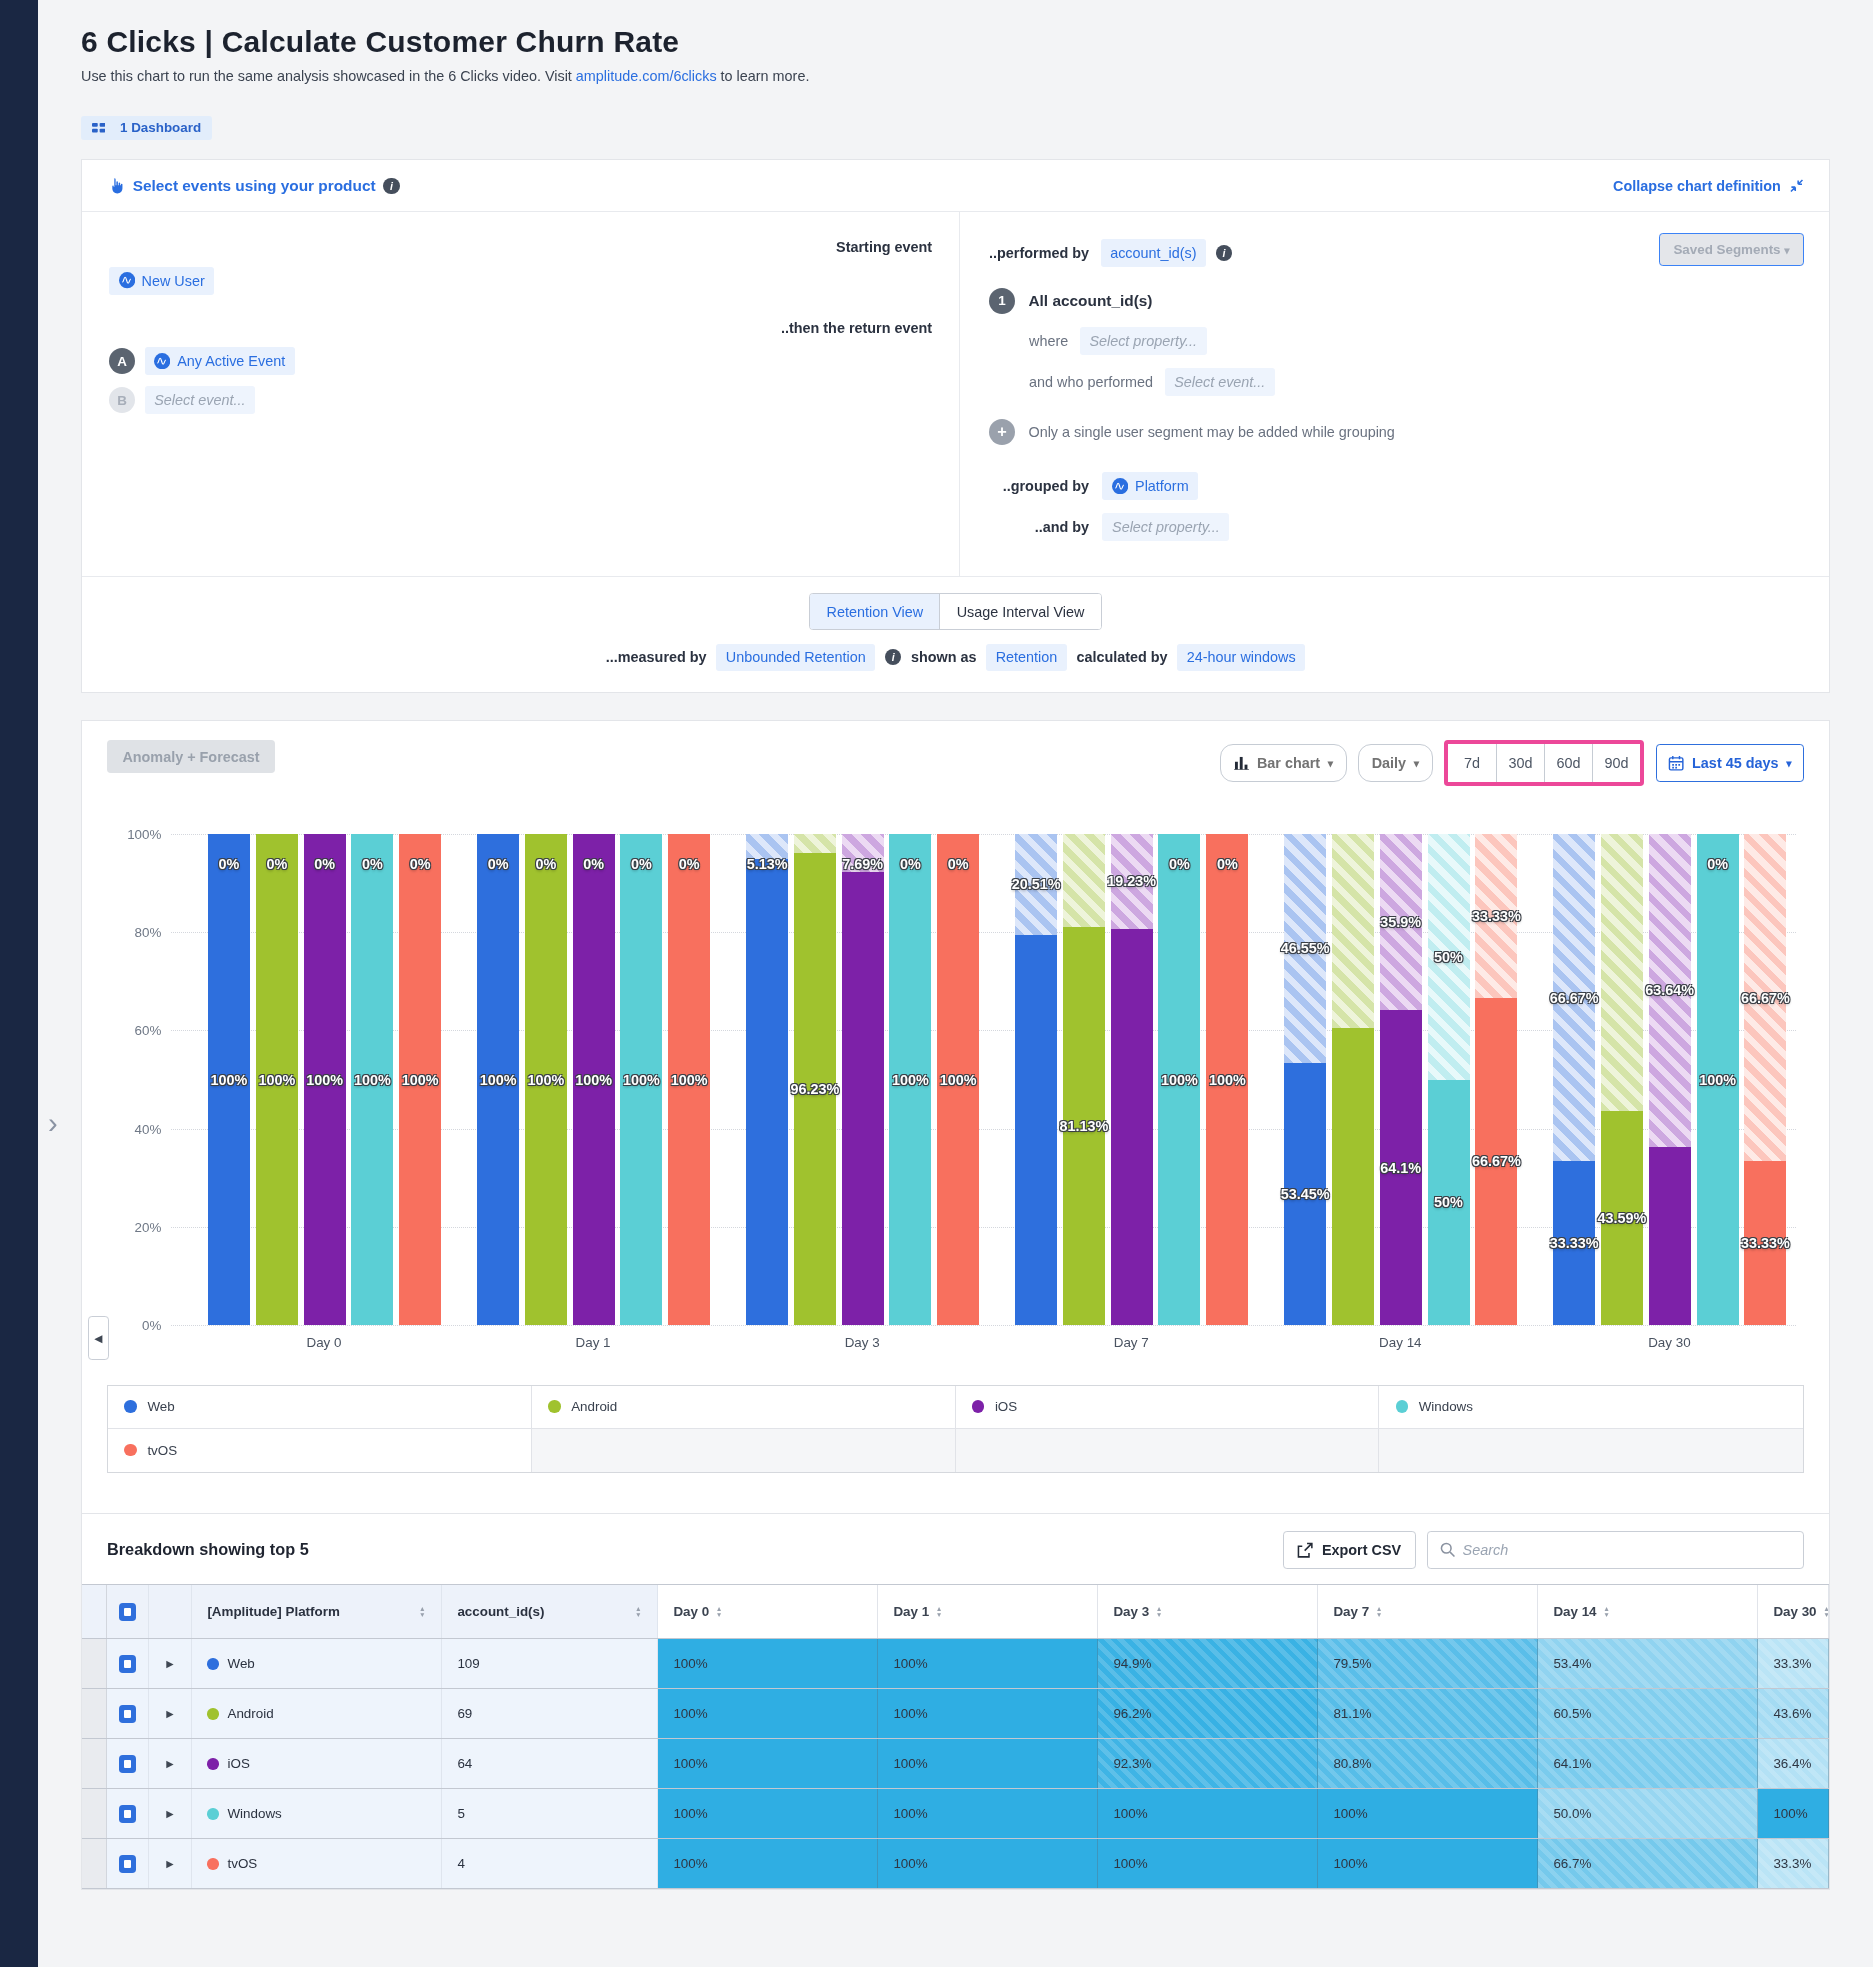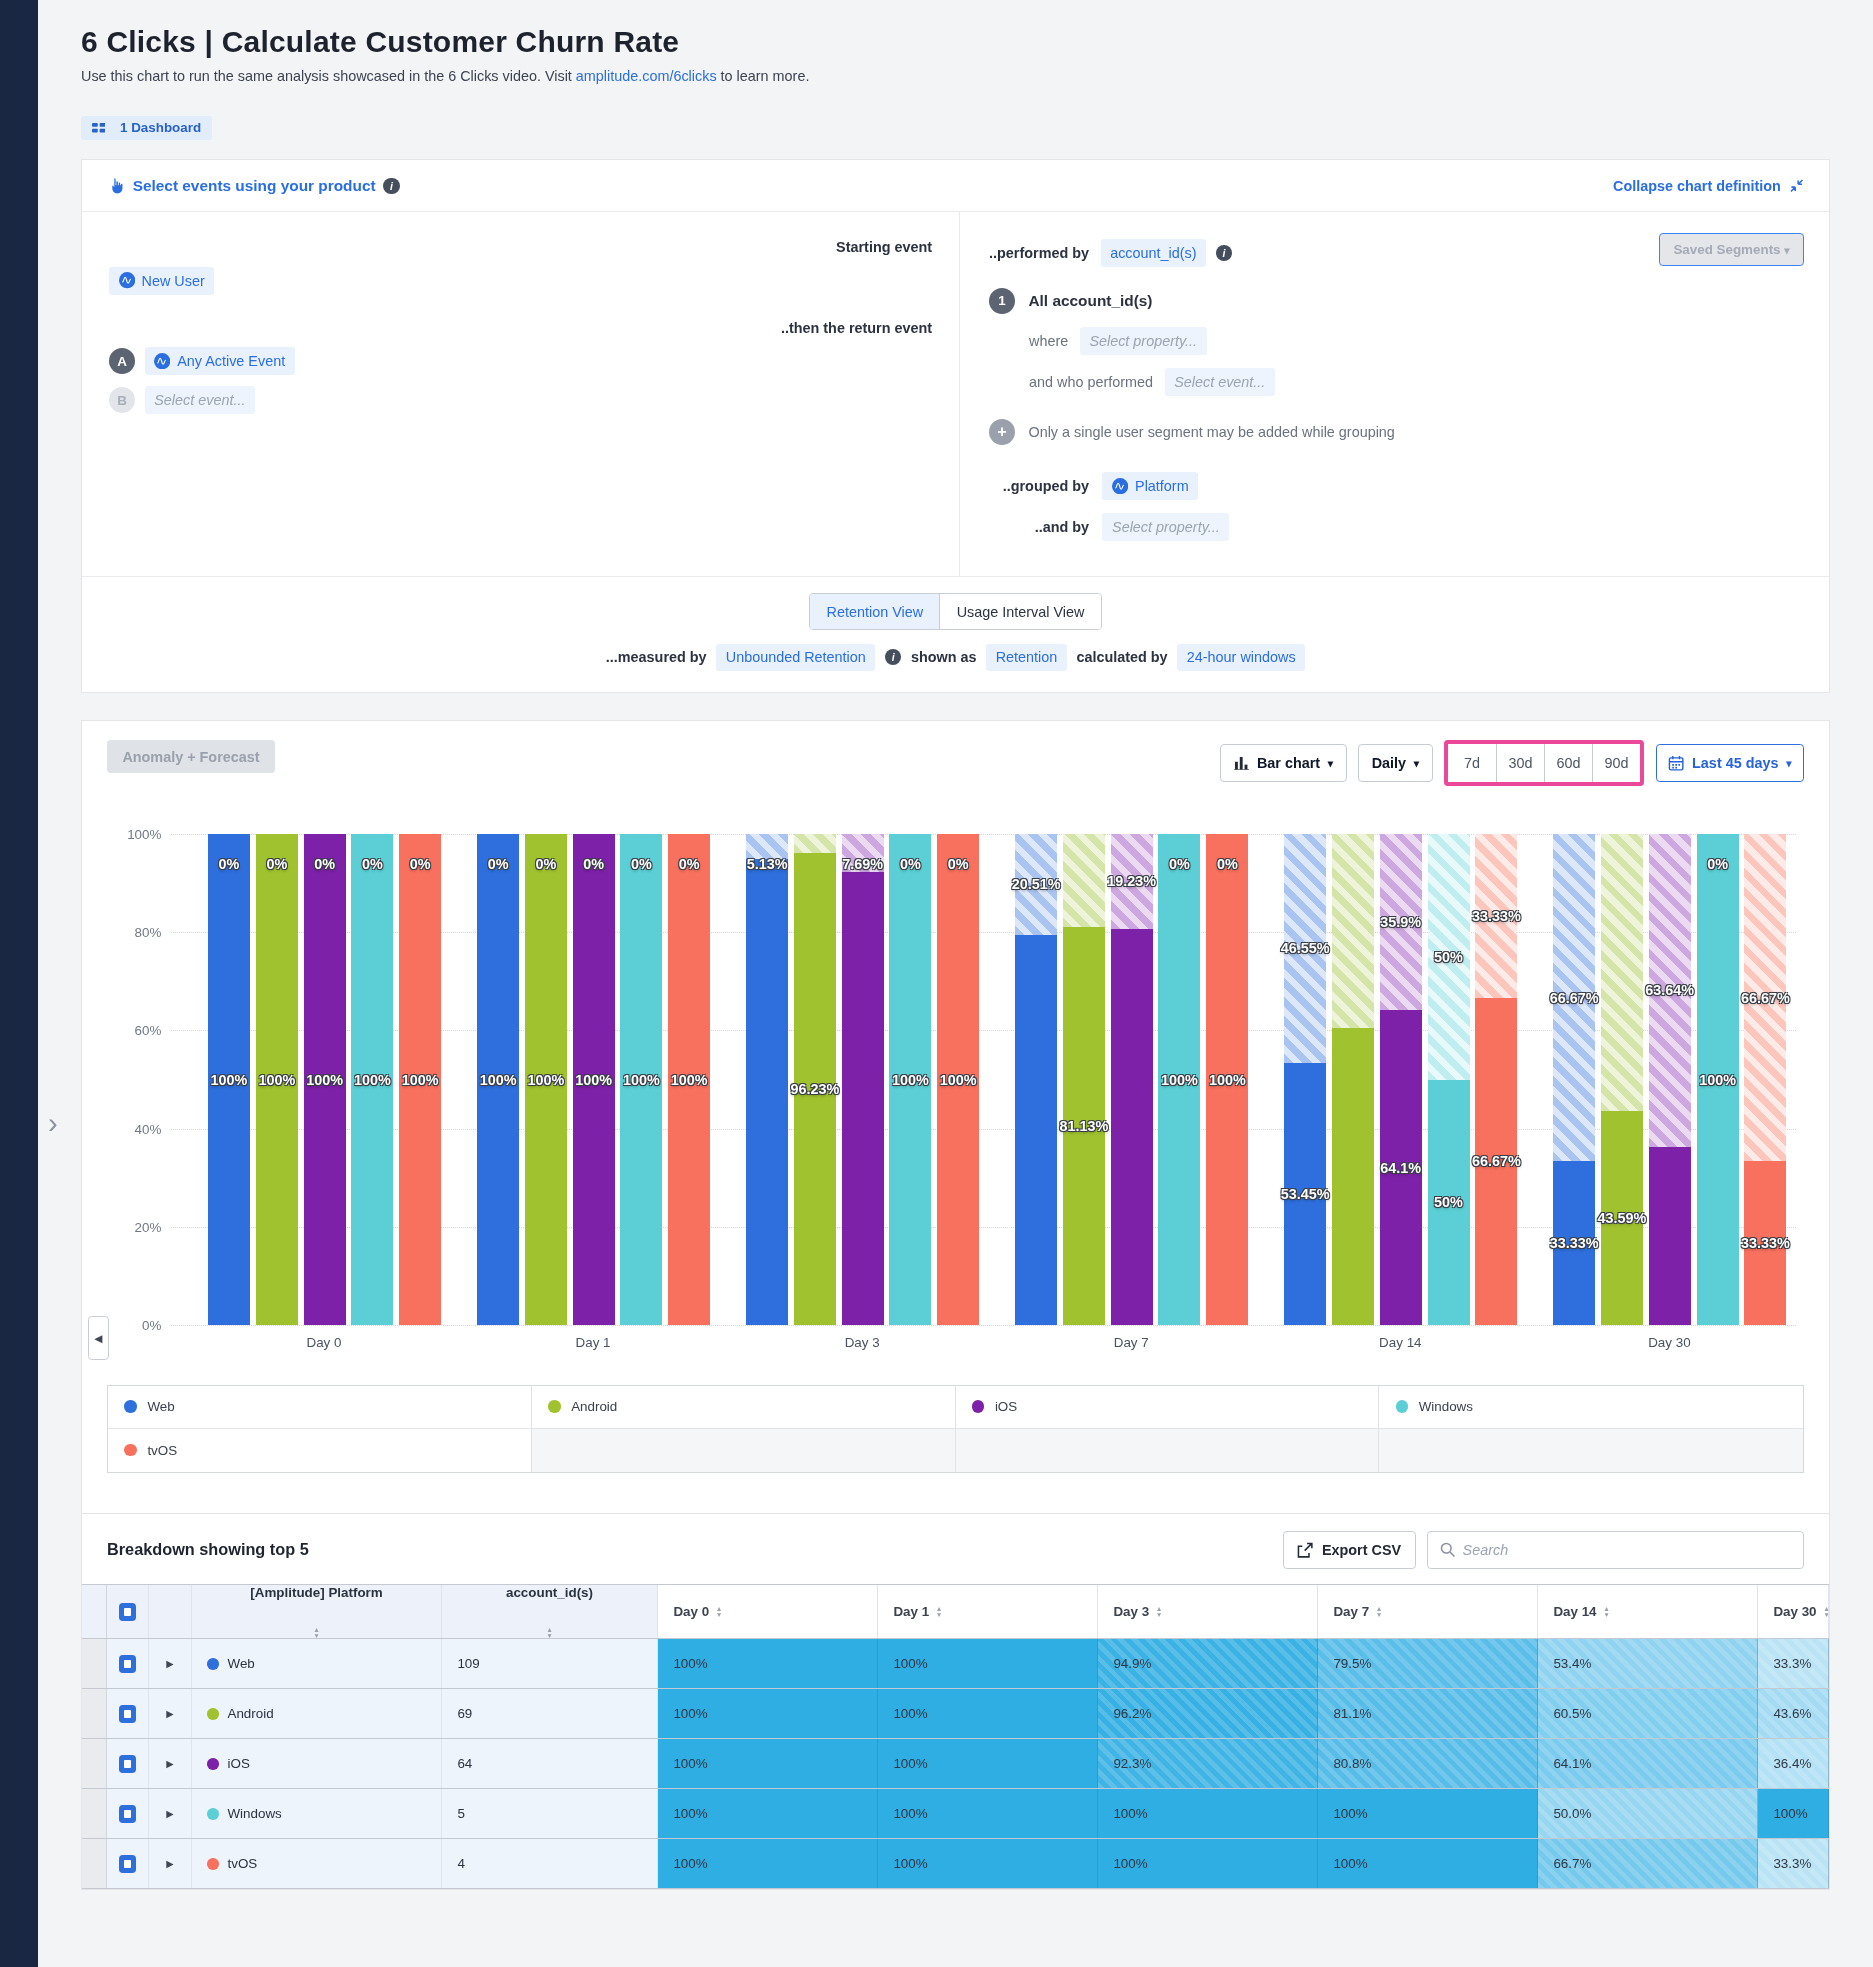--- a/index.html
+++ b/index.html
@@ -42,21 +42,21 @@
   .tab-group { display:inline-flex; border:1px solid #c9ced6; border-radius:3.8px; overflow:hidden; }
   .tab { padding:9.6px 16.3px; font-size:14.4px; background:#fff; color:#2b3240; cursor:pointer; }
   .tab + .tab { border-left:1px solid #c9ced6; }
   .tab.active { background:#e9f1fd; color:#2a6ee0; }
   .measured-row { display:flex; justify-content:center; align-items:center; gap:9.6px; padding:9.6px 0 21px 0; font-size:14.4px; }
   .measured-row b { color:#2b3240; }
   .chart-card { margin-top:27px; position:relative; padding-bottom:0; }
   .chart-toolbar { display:flex; justify-content:space-between; align-items:flex-start; padding:19px 25px 0 25px; }
   .anomaly-btn { background:#dfe2e6; color:#99a1ac; font-size:14.4px; font-weight:bold; padding:8.6px 15.4px; border-radius:3.8px; cursor:default; }
   .tb-right { display:flex; gap:11.5px; align-items:center; }
-  .tb-btn { display:inline-flex; align-items:center; gap:7.7px; background:#fff; border:1px solid #c6ccd4; border-radius:4px; height:38px; padding:0 12.5px; font-size:14.4px; font-weight:bold; color:#0f172a; cursor:pointer; }
+  .tb-btn { display:inline-flex; align-items:center; gap:7.7px; background:#fff; border:1px solid #c6ccd4; border-radius:13px; height:38px; padding:0 12.5px; font-size:14.4px; font-weight:bold; color:#737373; cursor:pointer; }
   .seg-btns { display:inline-flex; border:4px solid #ec4899; border-radius:3.8px; overflow:hidden; }
   .seg-btn { width:48px; height:38px; display:flex; align-items:center; justify-content:center; font-size:14.4px; color:#4d5664; background:#fff; cursor:pointer; }
   .seg-btn + .seg-btn { border-left:1px solid #c6ccd4; }
   .date-btn { display:inline-flex; align-items:center; gap:7.7px; border:1.9px solid #2e6fdd; color:#2563d8; background:#fff; border-radius:3.8px; height:38px; padding:0 11.5px; font-size:14.4px; font-weight:bold; cursor:pointer; }
   .caret { font-size:10.6px; color:inherit; }
   .chart-wrap { position:relative; margin:48px 33px 0 29px; display:flex; }
   .y-axis { width:60px; position:relative; height:491px; flex:none; }
   .y-tick { position:absolute; right:9.6px; transform:translateY(-50%); font-size:13.4px; color:#6f7886; }
   .plot { position:relative; height:491px; flex:1; }
   .gridline { position:absolute; left:0; right:0; border-top:1px dotted #d4d7dd; }
@@ -87,21 +87,21 @@
   .bd-table { border-top:1px solid #c3c8d1; }
   .t-row { display:grid; grid-template-columns:25px 42px 43px 250px 216px repeat(5,220px) 1fr; border-bottom:1px solid #c3c8d1; }
   .t-head { height:54px; }
   .t-body-row { height:50px; }
   .t-cell { display:flex; align-items:center; overflow:hidden; white-space:nowrap; }
   .c-gray { background:#e9ebef; border-right:1px solid #d2d6dd; }
   .c-check { background:#eef4fc; justify-content:center; border-right:1px solid #dfe5ee; }
   .c-expand { background:#eef4fc; justify-content:center; border-right:1px solid #dfe5ee; font-size:9.6px; color:#3f4753; cursor:pointer; }
   .c-label { background:#eef4fc; padding:0 15.4px; border-right:1px solid #dfe5ee; font-size:13.4px; color:#2b3240; gap:8.6px; }
   .t-head .c-gray, .t-head .c-check, .t-head .c-expand, .t-head .c-label { background:#edf2fa; }
-  .t-head .c-label { font-weight:bold; justify-content:space-between;flex-direction:column; }
+  .t-head .c-label { font-weight:bold; justify-content:space-between; }
   .c-day { padding:0 15.4px; font-size:13.4px; color:#2f3744; position:relative; border-right:1px solid rgba(90,105,120,.35); }
   .t-head .c-day { background:#fff; color:#3b4350; font-weight:bold; border-right:1px solid #e1e4ea; gap:6.7px; }
   .checkbox { width:17.3px; height:17.3px; background:#2f6fdc; border-radius:3.8px; display:flex; align-items:center; justify-content:center; cursor:pointer; }
   .checkbox .inner { width:7.7px; height:7.7px; background:#fff; border-radius:1px; }
   .sort-glyph { display:inline-flex; flex-direction:column; font-size:6.7px; line-height:5.8px; color:#99a1ad; cursor:pointer; }
   .p-dot { width:11.5px; height:11.5px; border-radius:50%; flex:none; }
   .cell-hatch { position:absolute; inset:0; background:repeating-linear-gradient(45deg, rgba(255,255,255,.16) 0 4.8px, rgba(255,255,255,0) 4.8px 9.6px); pointer-events:none; }
   .c-day span { position:relative; z-index:1; }
   svg { display:block; }
 </style>

